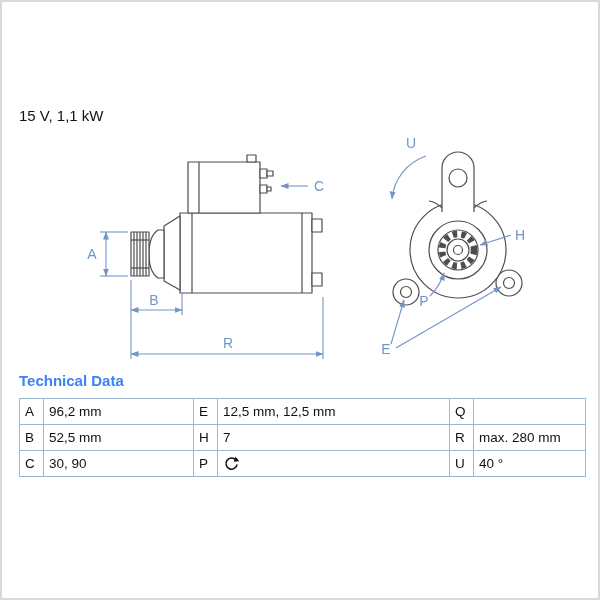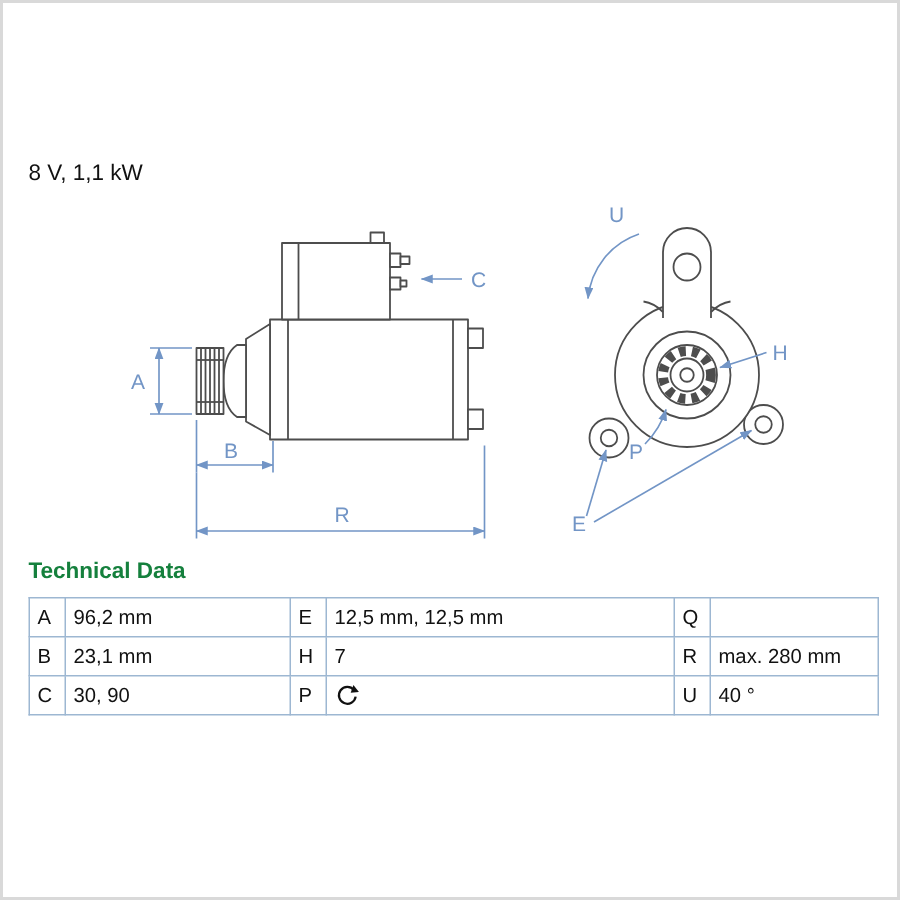--- a/index.html
+++ b/index.html
@@ -12,34 +12,34 @@
   .spec {
     position: absolute; left: 17px; top: 105px;
     font-size: 15px; color: #111;
   }
   svg.drawing { position: absolute; left: 0; top: 0; pointer-events: none; }
   .draw-line { stroke: #4d4d4d; stroke-width: 1.2; fill: none; stroke-linejoin: round; }
   .draw-fill { stroke: #4d4d4d; stroke-width: 1.2; fill: #ffffff; stroke-linejoin: round; }
   .dim { stroke: #7295c6; stroke-width: 1.1; fill: none; }
   .dim-label { font-family: "Liberation Sans", sans-serif; font-size: 14px; fill: #7295c6; }
   .tech { position: absolute; left: 17px; top: 370px; width: 566px; }
-  .tech-title { font-weight: bold; font-size: 15px; color: #15803d; margin-bottom: 9px; }
+  .tech-title { font-weight: bold; font-size: 15px; color: #3b82f6; margin-bottom: 9px; }
   table { width: 100%; border-collapse: collapse; table-layout: fixed; }
   td {
     border: 1px solid #9db7d2; height: 26px; font-size: 13.5px; color: #111;
     padding: 2px 5px; vertical-align: middle; overflow: hidden; white-space: nowrap;
   }
   .rot-icon { display: inline-block; vertical-align: middle; }
 </style>
 </head>
 <body>
 
 <div class="page">
 
-  <div class="spec">8 V, 1,1 kW</div>
+  <div class="spec">15 V, 1,1 kW</div>
 
   <svg class="drawing" width="600" height="600" viewBox="0 0 600 600">
     <defs>
       <marker id="arr" markerWidth="9" markerHeight="8" refX="7.5" refY="3" orient="auto-start-reverse" markerUnits="userSpaceOnUse">
         <path d="M0,0 L8,3 L0,6 Z" fill="#7295c6"></path>
       </marker>
     </defs>
 
     <g>
 
@@ -164,21 +164,21 @@
         <tr>
           <td>A</td>
           <td>96,2 mm</td>
           <td>E</td>
           <td>12,5 mm, 12,5 mm</td>
           <td>Q</td>
           <td></td>
         </tr>
         <tr>
           <td>B</td>
-          <td>23,1 mm</td>
+          <td>52,5 mm</td>
           <td>H</td>
           <td>7</td>
           <td>R</td>
           <td>max. 280 mm</td>
         </tr>
         <tr>
           <td>C</td>
           <td>30, 90</td>
           <td>P</td>
           <td>

